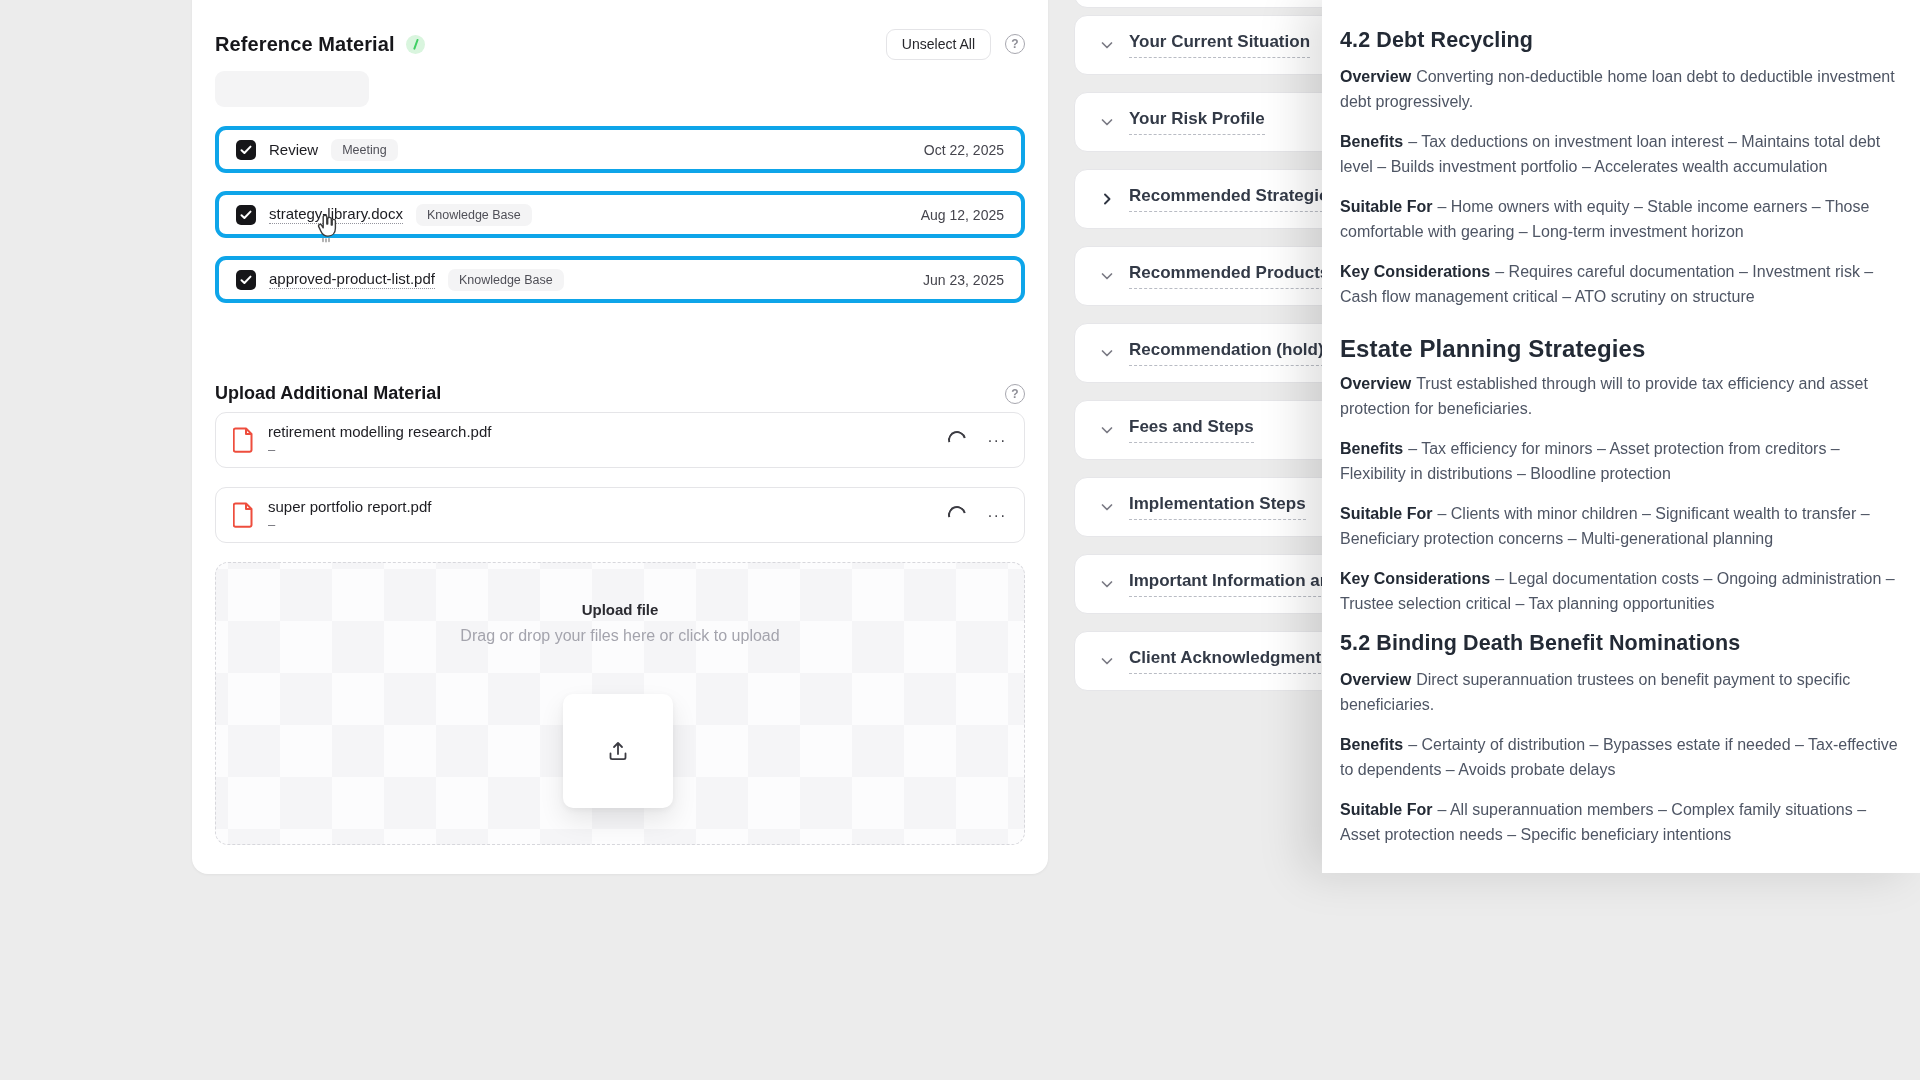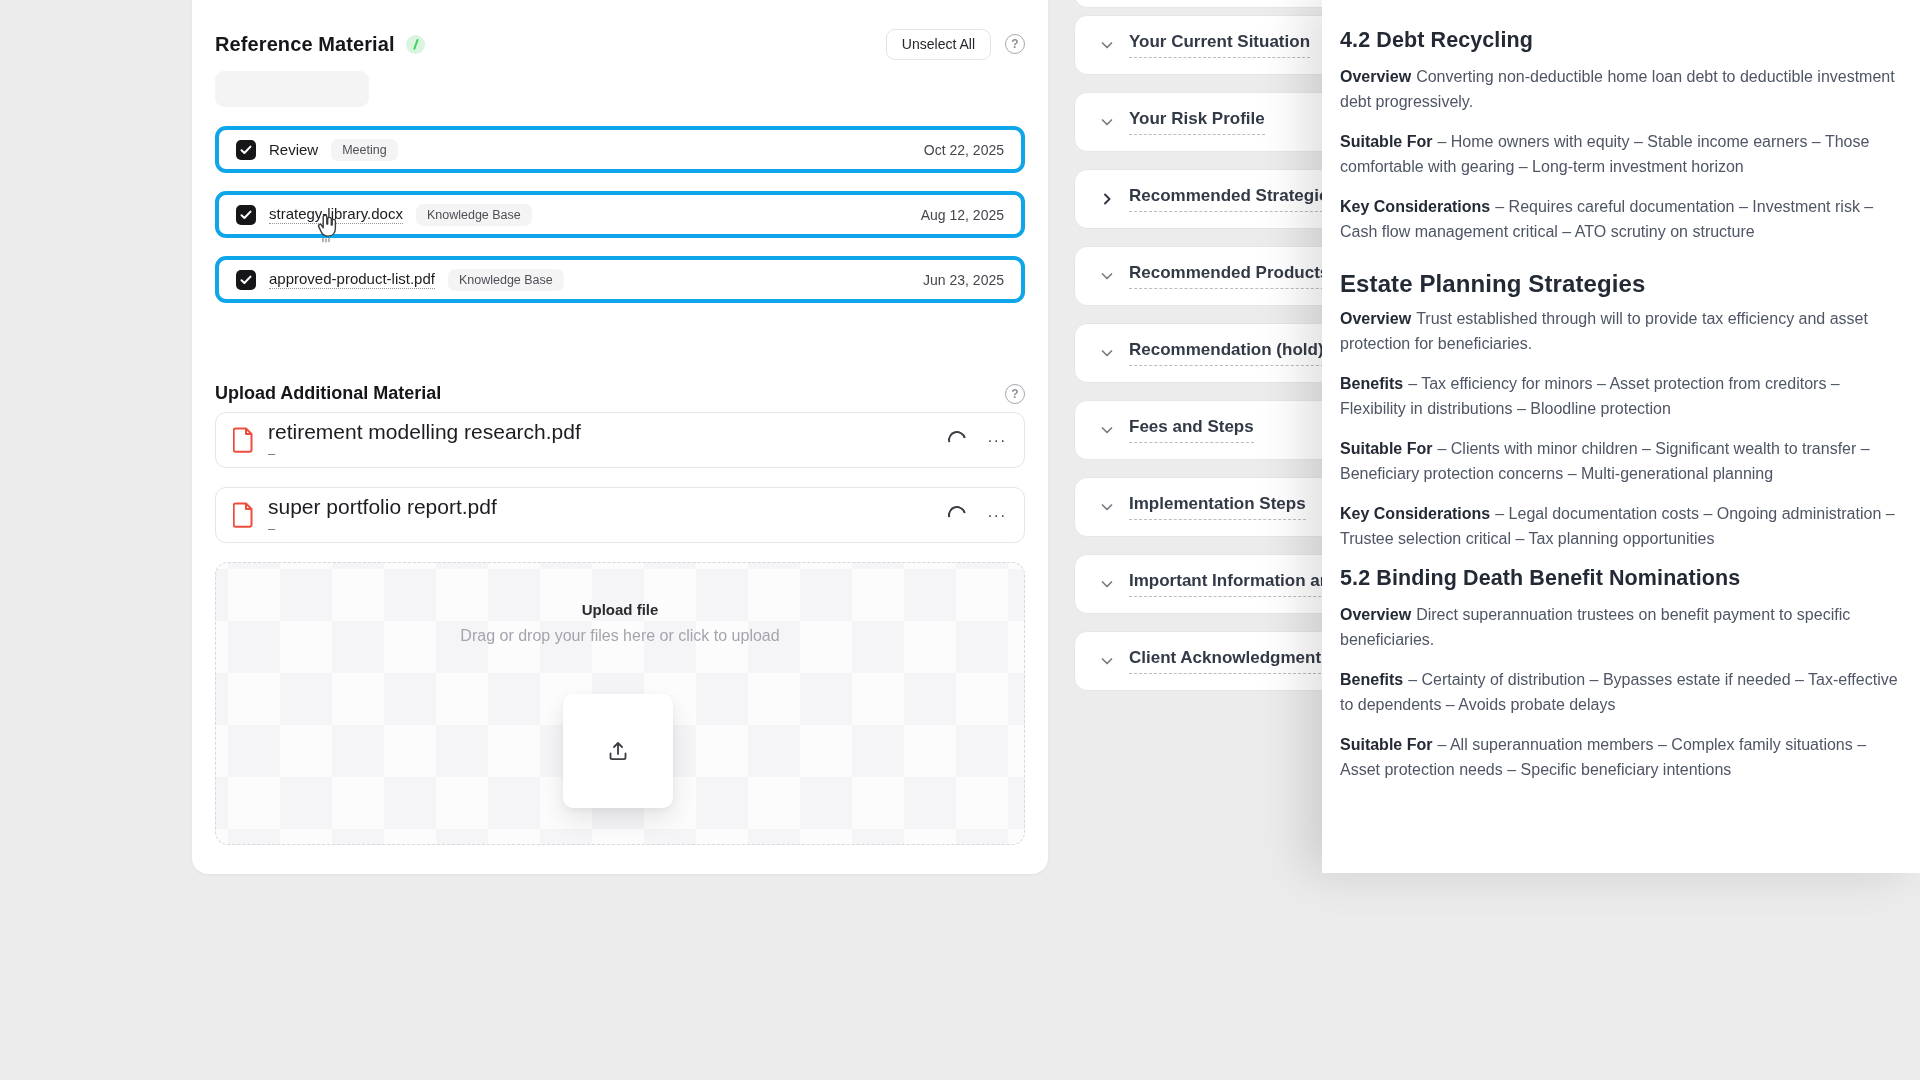--- a/index.html
+++ b/index.html
@@ -68,21 +68,21 @@
   
   .up-header{ position:absolute; left:23px; right:23px; top:407px; display:flex; align-items:center; }
   .up-title{ font-size:18px; font-weight:700; color:#17171b; }
   .file-list{ position:absolute; left:23px; right:23px; top:436px;
     display:flex; flex-direction:column; gap:19px; }
   .file-row{
     height:56px; border:1px solid #e5e5e8; border-radius:11px; background:#fff;
     display:flex; align-items:center; padding:0 17px;
   }
   .file-meta{ margin-left:14px; display:flex; flex-direction:column; gap:2px; }
-  .file-name{ font-size:21px; font-weight:500; color:#1c1c21; }
+  .file-name{ font-size:15px; font-weight:500; color:#1c1c21; }
   .file-size{ font-size:13px; color:#6d6d75; }
   .file-row .spacer{ flex:1; }
   .spinner{
     width:18px; height:18px; border-radius:50%;
     border:2px solid #3c3c43; border-top-color:transparent; border-right-color:transparent;
     transform:rotate(120deg); margin-right:22px;
   }
   .dots{ font-size:16px; letter-spacing:2px; color:#44444b; line-height:1; padding-bottom:6px; }
 
   
@@ -344,20 +344,24 @@
 
           <h3>4.2 Debt Recycling</h3>
 
         </div>
         <div>
 
           <p><b>Overview</b><span>Converting non-deductible home loan debt to deductible investment debt progressively.</span></p>
         </div>
         <div>
 
+          <p><b>Benefits</b><span>– Tax deductions on investment loan interest – Maintains total debt level – Builds investment portfolio – Accelerates wealth accumulation</span></p>
+        </div>
+        <div>
+
           <p><b>Suitable For</b><span>– Home owners with equity – Stable income earners – Those comfortable with gearing – Long-term investment horizon</span></p>
         </div>
         <div>
 
           <p><b>Key Considerations</b><span>– Requires careful documentation – Investment risk – Cash flow management critical – ATO scrutiny on structure</span></p>
         </div>
         <div>
           <h2>Estate Planning Strategies</h2>
 
         </div>

